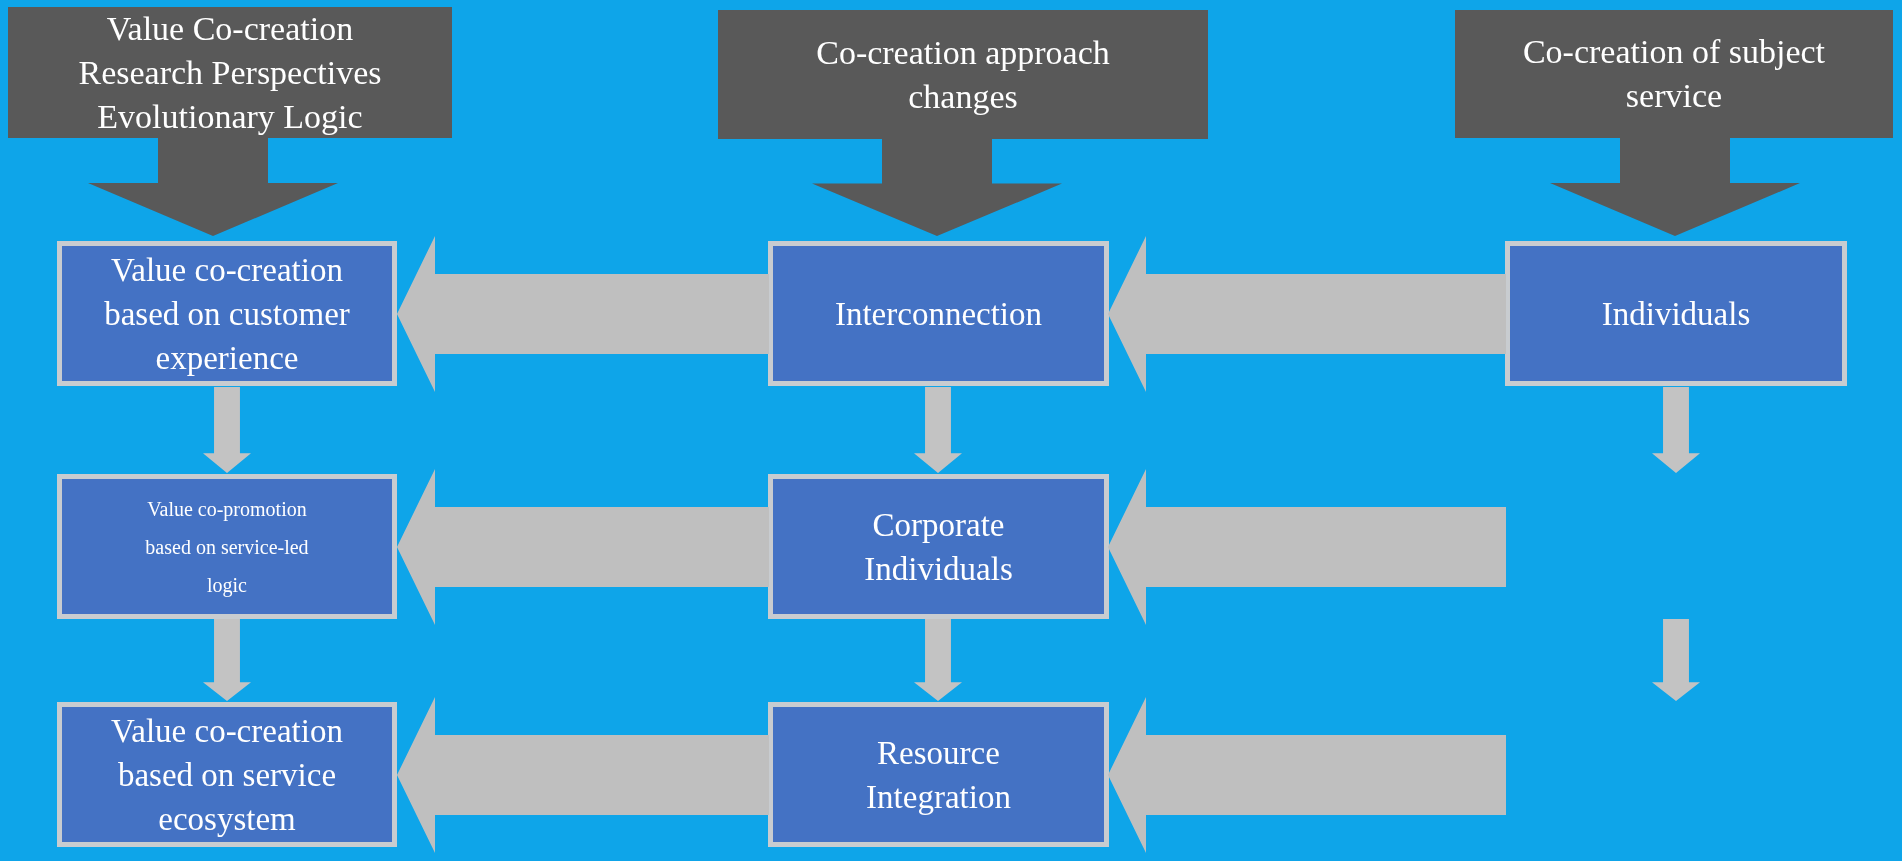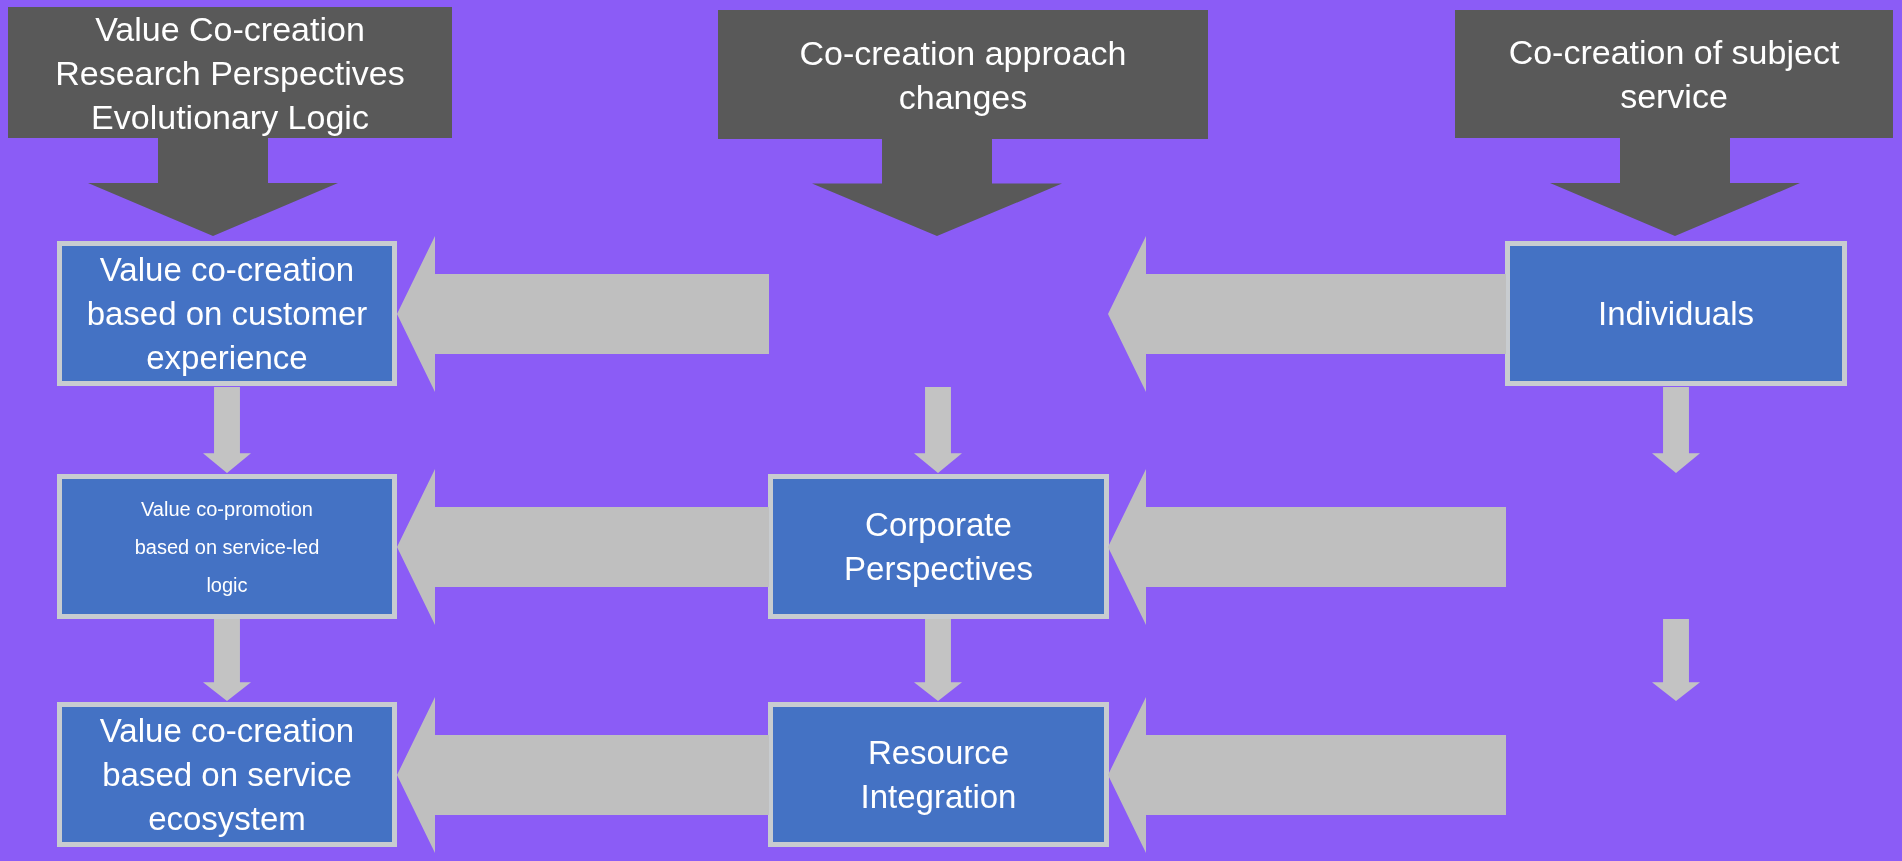--- a/index.html
+++ b/index.html
@@ -1,20 +1,20 @@
 <!DOCTYPE html>
 <html><head>
 <meta charset="utf-8">
 <style>
   html,body{margin:0;padding:0;background:#fff;}
   #stage{
     position:relative;
     width:1902px;height:861px;
-    background:#8b5cf6;
-    font-family:Liberation Sans, sans-serif;
+    background:#0ea5e9;
+    font-family:Liberation Serif, serif;
     overflow:hidden;
   }
   
   .hdr{
     position:absolute;
     background:#595959;
     color:#ffffff;
     display:flex;align-items:center;justify-content:center;
     text-align:center;
     font-size:34px;line-height:44px;
@@ -73,27 +73,28 @@
   <div class="hdr" style="left:1455px;top:10px;width:438px;height:128px;">Co-creation of subject
 service</div>
 
   <div class="hdr-arrow" style="left:88px;top:138px;width:250px;height:98px;"></div>
   <div class="hdr-arrow" style="left:812px;top:139px;width:250px;height:97px;"></div>
   <div class="hdr-arrow" style="left:1550px;top:138px;width:250px;height:98px;"></div>
 
   <div class="bbox col-l row-1">Value co-creation
 based on customer
 experience</div>
+  <div class="bbox col-m row-1">Interconnection</div>
   <div class="bbox col-r row-1">Individuals</div>
 
   <div class="bbox col-l row-2 small-text">Value co-promotion
 based on service-led
 logic</div>
   <div class="bbox col-m row-2">Corporate
-Perspectives</div>
+Individuals</div>
 
   <div class="bbox col-l row-3">Value co-creation
 based on service
 ecosystem</div>
   <div class="bbox col-m row-3">Resource
 Integration</div>
 
   <div class="harrow" style="left:397px;top:236px;width:372px;"></div>
   <div class="harrow" style="left:397px;top:469px;width:372px;"></div>
   <div class="harrow" style="left:397px;top:697px;width:372px;"></div>

